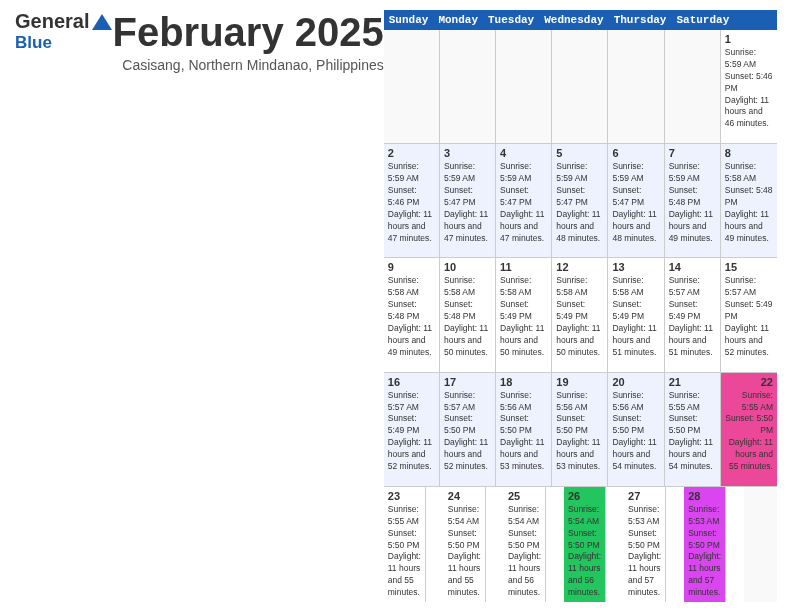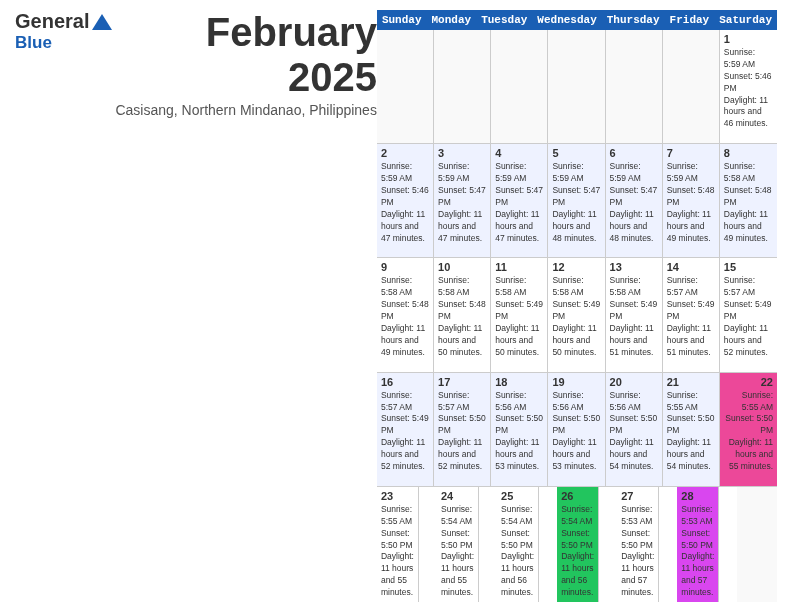--- a/index.html
+++ b/index.html
@@ -137,21 +137,20 @@
     </div>
   </div>
 
   <div class="calendar">
     <div class="cal-header">
     <div class="cal-header-cell">Sunday</div>
         <div class="cal-header-cell">Monday</div>
         <div class="cal-header-cell">Tuesday</div>
         <div class="cal-header-cell">Wednesday</div>
         <div class="cal-header-cell">Thursday</div>
-        <div class="cal-header-cell">Friday</div>
         <div class="cal-header-cell">Saturday</div>
       </div>
     <div class="cal-body">
     <div class="cal-row">
           <div class="cal-cell empty"></div>
           <div class="cal-cell empty"></div>
           <div class="cal-cell empty"></div>
           <div class="cal-cell empty"></div>
           <div class="cal-cell empty"></div>
           <div class="cal-cell empty"></div>

